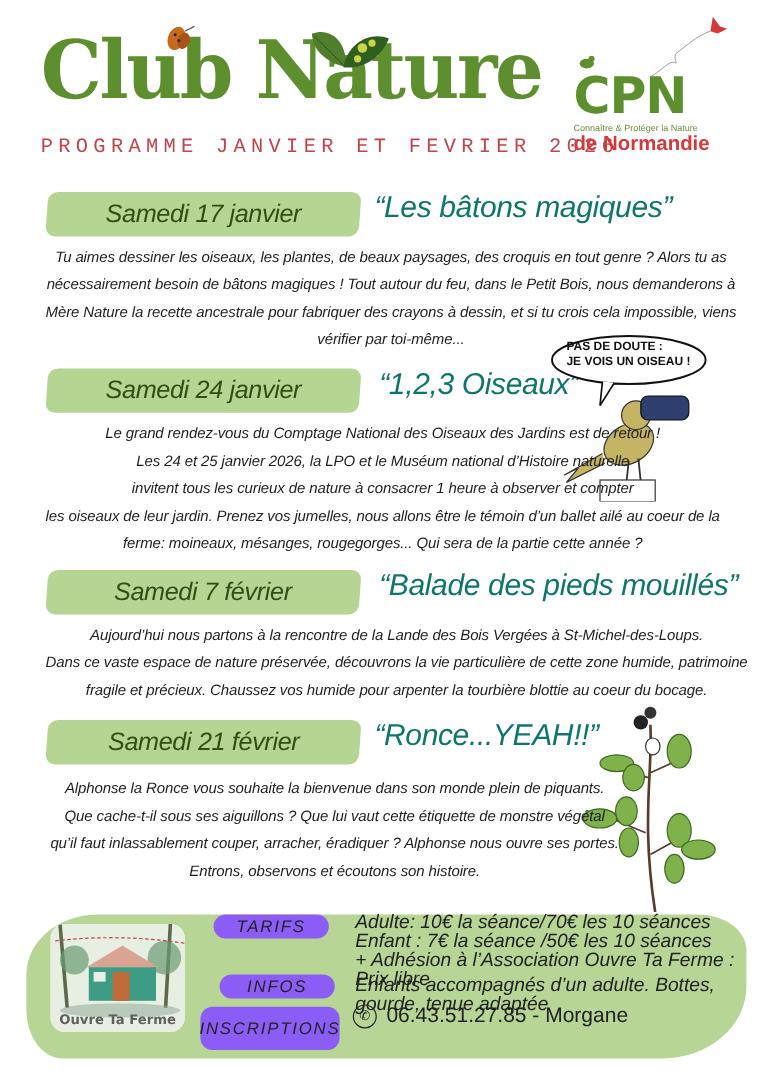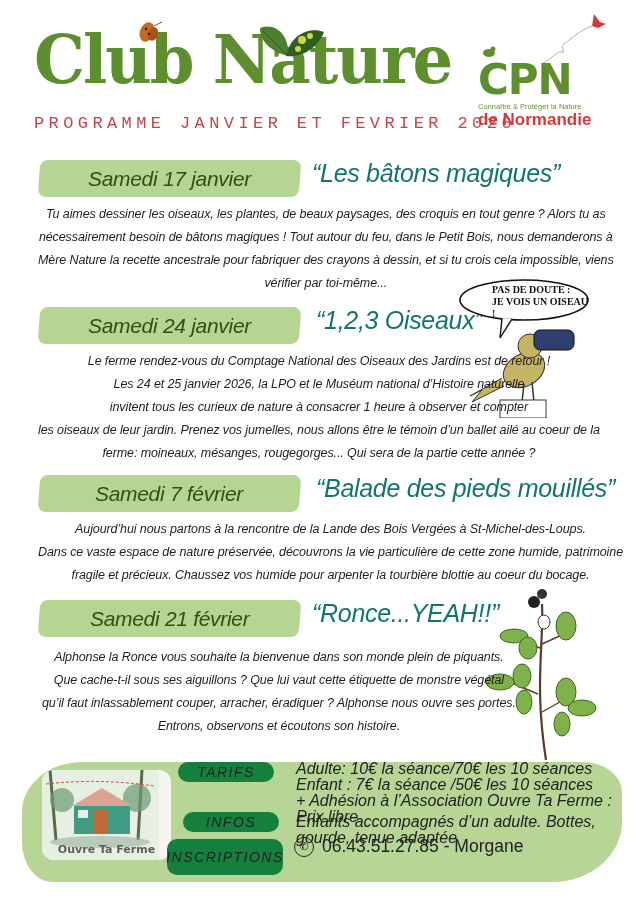--- a/index.html
+++ b/index.html
@@ -24,23 +24,23 @@
           font-size:21px; color:#2f4f14; font-style:italic; transform:skewX(-4deg); }
   .pill span { transform:skewX(4deg); letter-spacing:-0.3px; }
   .ev-title { position:absolute; font-size:25px; color:#0f766e; letter-spacing:-0.3px; font-style:italic; }
   .body-text { position:absolute; left:38px; font-size:12.5px; line-height:23px; font-style:italic;
                color:#1e1e1e; letter-spacing:-0.1px;text-align:center; }
   .body-text p { margin:0; }
 
   
   .footer { left:22px; top:762px; width:600px; height:120px; background:#b7d594;
             border-radius:60px 40px 70px 30px / 50px 30px 60px 40px; }
-  .farm-card { left:42px; top:770px; width:129px; height:90px; background:#f4f6ef;
+  .farm-card { left:42px; top:770px; width:112px; height:90px; background:#f4f6ef;
                border-radius:12px; overflow:hidden; }
-  .label-pill { position:absolute; background:#15803d; border-radius:10px; height:20px;
+  .label-pill { position:absolute; background:#8b5cf6; border-radius:10px; height:20px;
                 display:flex; align-items:center; justify-content:center; font-size:14px;
                 letter-spacing:1.5px; color:#222; font-style:italic; }
   .info { position:absolute; font-size:16px; font-style:italic; color:#222; line-height:16px; }
   .phone { left:294px; top:836px; font-size:17.5px; color:#222; display:flex; align-items:center; gap:8px; }
   .phone-ic { width:18px; height:18px; border:1.6px solid #222; border-radius:50%;
               display:flex; align-items:center; justify-content:center; font-size:11px; }
 </style>
 </head>
 <body>
 
@@ -100,28 +100,28 @@
     <ellipse cx="72" cy="22" rx="64" ry="20" fill="#fff" stroke="#111" stroke-width="1.6"></ellipse>
     <path d="M50 40 L48 60 L60 41" fill="#fff" stroke="#111" stroke-width="1.4"></path>
     <ellipse cx="72" cy="92" rx="22" ry="16" fill="#c5b463" stroke="#333" stroke-width="1" transform="rotate(-30 72 92)"></ellipse>
     <circle cx="78" cy="68" r="12" fill="#c5b463" stroke="#333" stroke-width="1"></circle>
     <rect x="82" y="52" width="40" height="20" rx="6" fill="#2f3f6f" stroke="#111" stroke-width="1"></rect>
     <path d="M50 100 L18 118 L30 112 L20 124 L52 108" fill="#c5b463" stroke="#333" stroke-width="1"></path>
     <line x1="72" y1="106" x2="70" y2="124" stroke="#333" stroke-width="1.5"></line>
     <line x1="80" y1="104" x2="82" y2="124" stroke="#333" stroke-width="1.5"></line>
     <rect x="48" y="122" width="46" height="18" fill="#fff" stroke="#333" stroke-width="1"></rect>
   </svg>
-  <div style="position:absolute;left:40px;top:6px;font-size:10px;font-weight:bold;line-height:12px;color:#111;font-family:Liberation Serif, serif;">
+  <div style="position:absolute;left:20px;top:6px;font-size:10px;font-weight:bold;line-height:12px;color:#111;font-family:Liberation Sans, sans-serif;">
     <div>PAS DE DOUTE :</div>
     <div>JE VOIS UN OISEAU !</div>
   </div>
 </div>
 
 <div class="body-text" style="top:350px">
-  <p>Le ferme rendez-vous du Comptage National des Oiseaux des Jardins est de retour !</p>
+  <p>Le grand rendez-vous du Comptage National des Oiseaux des Jardins est de retour !</p>
   <p>Les 24 et 25 janvier 2026, la LPO et le Muséum national d’Histoire naturelle</p>
   <p>invitent tous les curieux de nature à consacrer 1 heure à observer et compter</p>
   <p>les oiseaux de leur jardin. Prenez vos jumelles, nous allons être le témoin d’un ballet ailé au coeur de la</p>
   <p>ferme: moineaux, mésanges, rougegorges... Qui sera de la partie cette année ?</p>
 </div>
 
 <div class="pill" style="top:475px">
     <span>Samedi  7 février</span>
   </div>
 <div class="ev-title" style="left:316px;top:474px">“Balade des pieds mouillés”</div>

